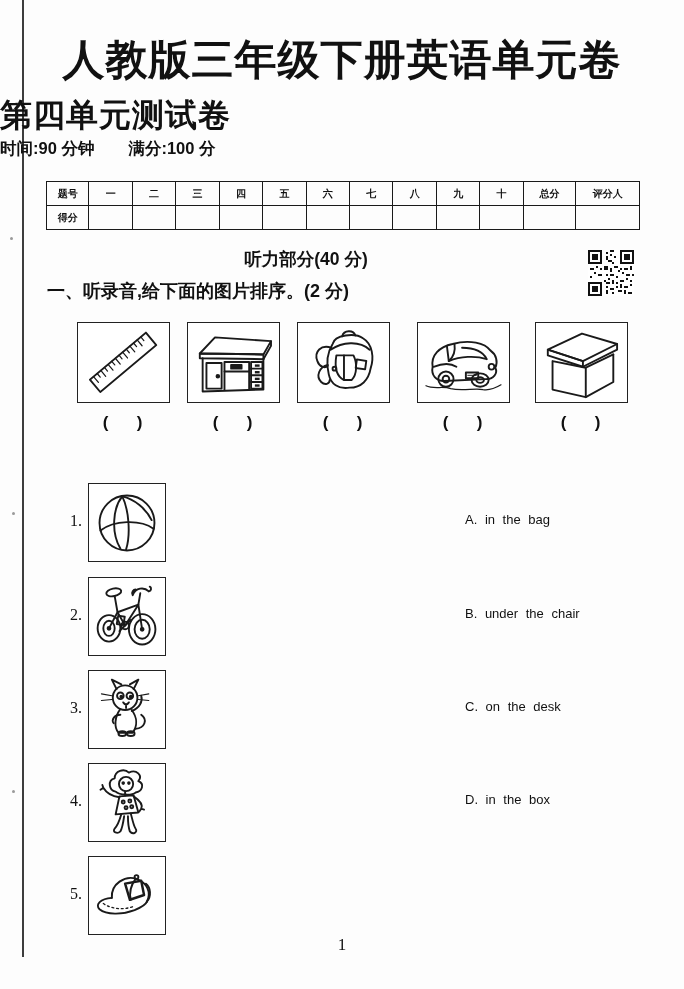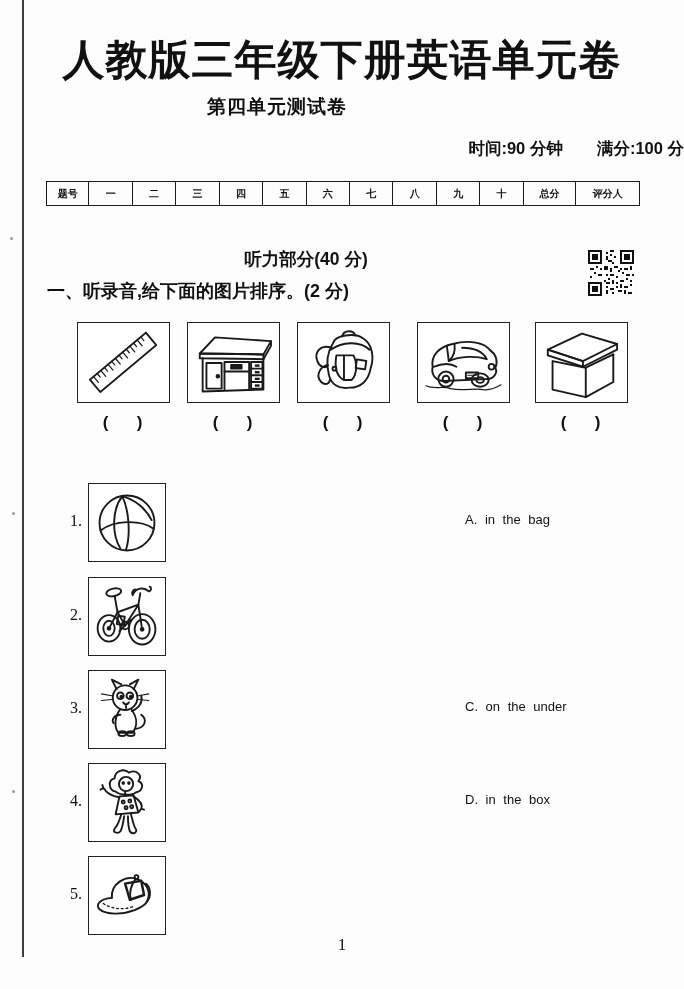--- a/index.html
+++ b/index.html
@@ -15,26 +15,26 @@
   .abs{position:absolute;}
   #left-rule{left:22px;top:0;width:2px;height:957px;background:#3d3d3d;}
   .speck{width:3px;height:3px;background:#9a9a9a;border-radius:50%;}
 
   #title{
     left:0;top:32px;width:684px;text-align:center;
     font-family:"Liberation Serif", serif;
     font-size:42px;font-weight:700;letter-spacing:1px;white-space:nowrap;
   }
   #subtitle{
-    left:0;top:94px;width:554px;text-align:center;
+    left:0;top:94px;width:554px;
     font-family:"Liberation Serif", serif;
-    font-size:19px;font-weight:700;letter-spacing:1px;
+    font-size:32px;font-weight:700;letter-spacing:1px;
   }
   #info-line{
-    left:0;top:138px;width:684px;text-align:right;
+    left:0;top:138px;width:684px;text-align:left;
     font-size:16.5px;font-weight:700;
   }
   #info-line .gap{display:inline-block;width:34px;}
 
   table.score{
     position:absolute;left:46px;top:181px;width:594px;
     border-collapse:collapse;table-layout:fixed;
   }
   table.score td{
     border:1.6px solid #1a1a1a;height:23px;
@@ -121,20 +121,35 @@
       <td>四</td>
       <td>五</td>
       <td>六</td>
       <td>七</td>
       <td>八</td>
       <td>九</td>
       <td>十</td>
       <td>总分</td>
       <td>评分人</td>
     </tr>
+    <tr>
+      <td>得分</td>
+      <td></td>
+          <td></td>
+      <td></td>
+          <td></td>
+      <td></td>
+          <td></td>
+      <td></td>
+          <td></td>
+      <td></td>
+          <td></td>
+      <td></td>
+          <td></td>
+    </tr>
   </tbody>
     </table>
 
   <div id="listening-title" class="abs">听力部分(40 分)</div>
 
   <svg id="qr" class="abs" viewBox="0 0 23 23" shape-rendering="crispEdges">
     <rect x="0" y="0" width="23" height="23" fill="#fff"></rect>
     <g fill="#111">
       <rect x="0" y="0" width="7" height="7"></rect>
         <rect x="16" y="0" width="7" height="7"></rect>
@@ -259,41 +274,42 @@
       <ellipse cx="24" cy="13" rx="8" ry="4" transform="rotate(-12 24 13)"></ellipse>
       <path d="M25 17 L28 34"></path>
       <path d="M44 16 C47 8 56 7 61 12 M44 16 C42 13 45 10 47 10 M61 12 C64 11 64 8 62 7"></path>
       <path d="M52 14 L50 26"></path>
       <path d="M28 34 L19 51 M28 34 L50 26 M50 26 L54 52 M28 34 L36 48 L50 26"></path>
       <circle cx="36" cy="48" r="4"></circle>
       <path d="M36 48 L42 42 M36 48 L30 54"></path>
       <rect x="28" y="38" width="7" height="9" transform="rotate(10 31 42)"></rect>
     </svg>
   </div>
+  <div class="abs option" style="top:606px">B. under the chair</div>
 
   <div class="abs item-num" style="left:58px;top:699px">3.</div>
   <div class="abs imgbox item-box" style="top:670px">
     <svg class="sketch" width="72" height="73" viewBox="0 0 76 77" stroke-width="1.8">
       <circle cx="36" cy="26" r="13"></circle>
       <path d="M27 17 L22 7 L32 12 M45 17 L50 7 L41 12"></path>
       <circle cx="31" cy="24" r="3.5"></circle>
         <circle cx="41" cy="24" r="3.5"></circle>
       <circle cx="32" cy="25" r="1" fill="#1a1a1a"></circle>
         <circle cx="42" cy="25" r="1" fill="#1a1a1a"></circle>
       <path stroke-width="1.2" d="M22 24 L11 22 M22 28 L11 29 M50 24 L61 22 M50 28 L61 29"></path>
       <path d="M34 31 C36 34 38 34 40 31 M37 33 L37 37"></path>
       <path d="M31 38 C25 46 24 57 29 63 L44 63 C49 56 49 47 43 39"></path>
       <path d="M43 40 C51 37 55 30 53 24"></path>
       <path d="M31 44 C25 44 21 49 24 53"></path>
       <ellipse cx="33" cy="64" rx="4" ry="2.5"></ellipse>
         <ellipse cx="42" cy="64" rx="4" ry="2.5"></ellipse>
       <path d="M47 59 C57 58 60 49 53 44"></path>
     </svg>
   </div>
-  <div class="abs option" style="top:699px">C. on the under</div>
+  <div class="abs option" style="top:699px">C. on the desk</div>
 
   <div class="abs item-num" style="left:58px;top:792px">4.</div>
   <div class="abs imgbox item-box" style="top:763px">
     <svg class="sketch" width="72" height="73" viewBox="0 0 76 77" stroke-width="1.8">
       <path d="M26 27 C19 26 17 15 25 13 C25 5 35 2 40 7 C48 3 55 10 50 16 C57 19 54 27 47 28 C44 31 30 31 26 27 Z"></path>
       <circle cx="37" cy="19" r="7.5"></circle>
       <circle cx="34" cy="18" r="0.9" fill="#1a1a1a"></circle>
         <circle cx="40" cy="18" r="0.9" fill="#1a1a1a"></circle>
       <path d="M36 27 L36 31"></path>
       <path d="M30 32 L45 31 L50 49 L26 51 Z"></path>

